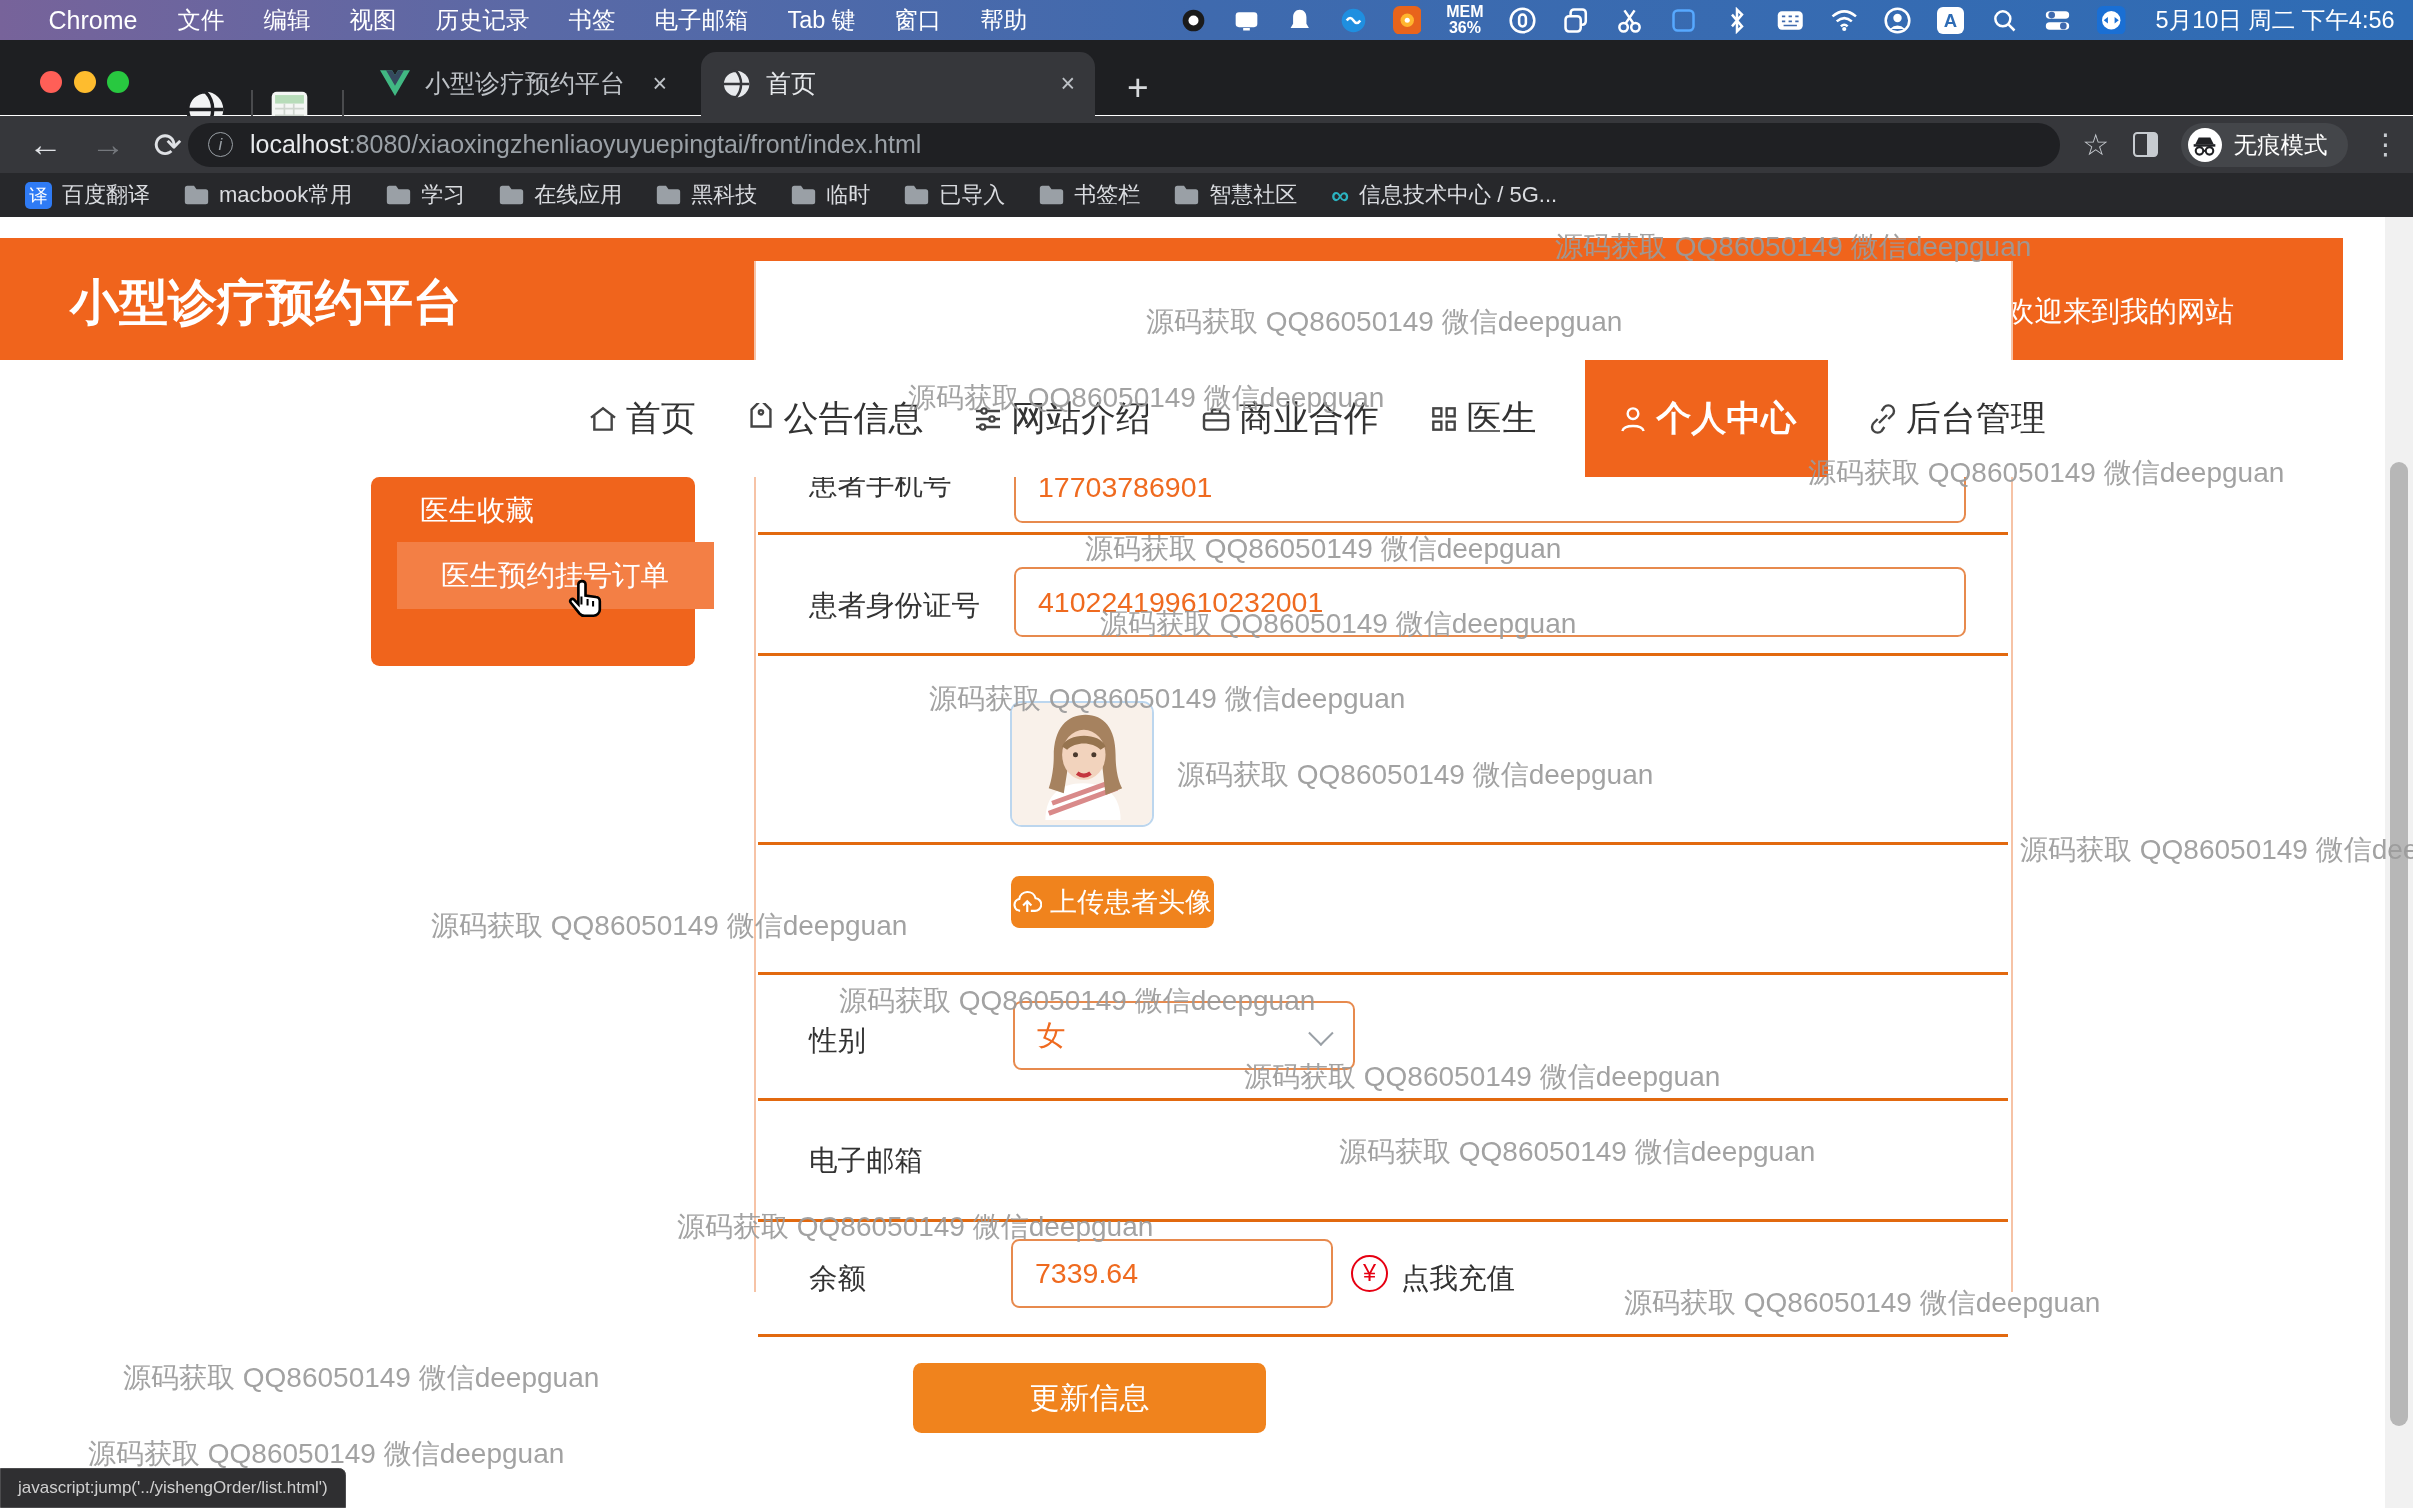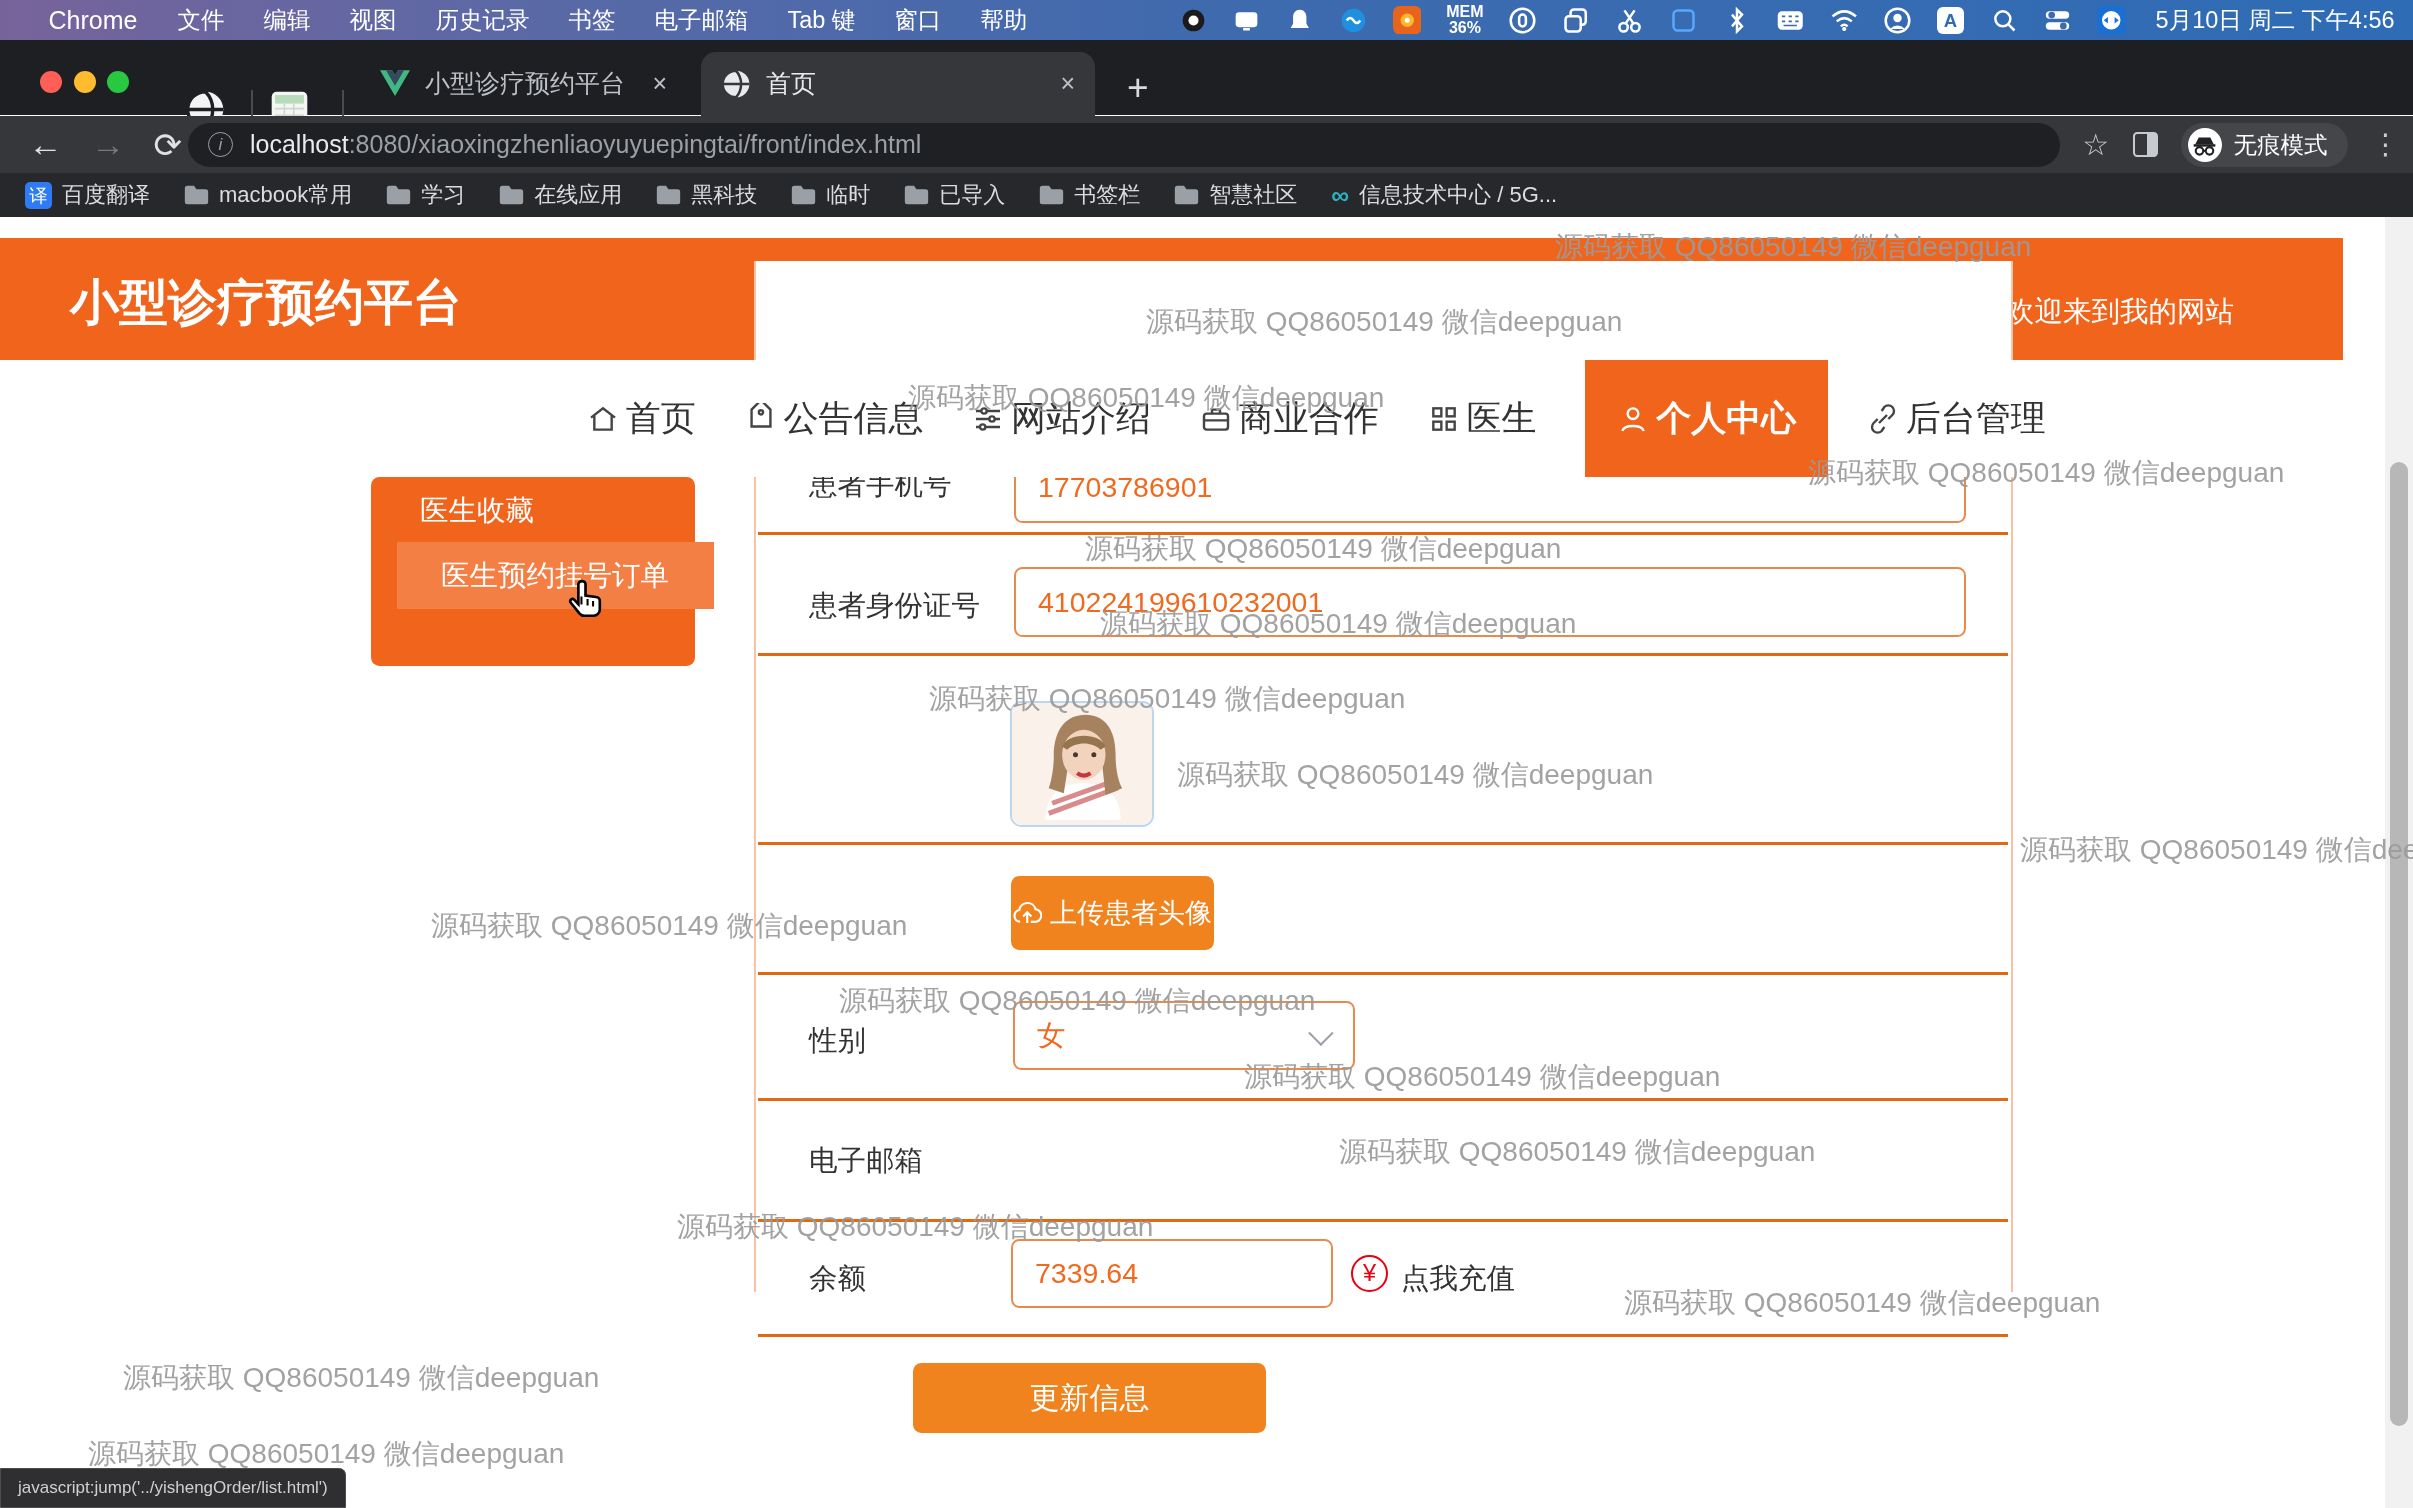--- a/index.html
+++ b/index.html
@@ -459,21 +459,21 @@
       <path d="M50 64c0-34 16-50 38-50s36 16 36 48c0 28 8 40 8 40l-20 8-4-36-40-4-6 38-18-6s6-16 6-38z" fill="#a6825f"></path>
       <ellipse cx="86" cy="62" rx="26" ry="30" fill="#f2d3bd"></ellipse>
       <path d="M60 52c6-16 44-18 52 0l-6 4c-10-10-30-10-40 0z" fill="#96744f"></path>
       <circle cx="76" cy="62" r="3" fill="#4a3a2e"></circle>
         <circle cx="98" cy="62" r="3" fill="#4a3a2e"></circle>
       <path d="M78 84q8 6 16 0" stroke="#c4373f" stroke-width="5" fill="none"></path>
     </svg>
   </div>
   <div class="divider" style="top:842px"></div>
 
-  <div class="btn orange" style="left:1011px;top:876px;width:203px;height:74px;font-size:27px;gap:8.4px">
+  <div class="btn orange" style="left:1011px;top:876px;width:203px;height:52px;font-size:27px;gap:8.4px">
     <svg width="28.5" height="25" viewBox="0 0 24 20">
         <path d="M6 17a5 5 0 01-.7-9.9A7 7 0 0119 6.4 4.8 4.8 0 0118 17h-3" fill="none" stroke="#fff" stroke-width="1.8"></path>
         <path d="M12 18v-8M8.5 12.5L12 9l3.5 3.5" stroke="#fff" stroke-width="1.8" fill="none"></path>
       </svg>
     <span>上传患者头像</span>
   </div>
   <div class="divider" style="top:972px"></div>
 
   <div class="flabel" style="top:1022px">性别</div>
   <div class="finput" style="left:1013px;top:1001px;width:342px;height:69px">

